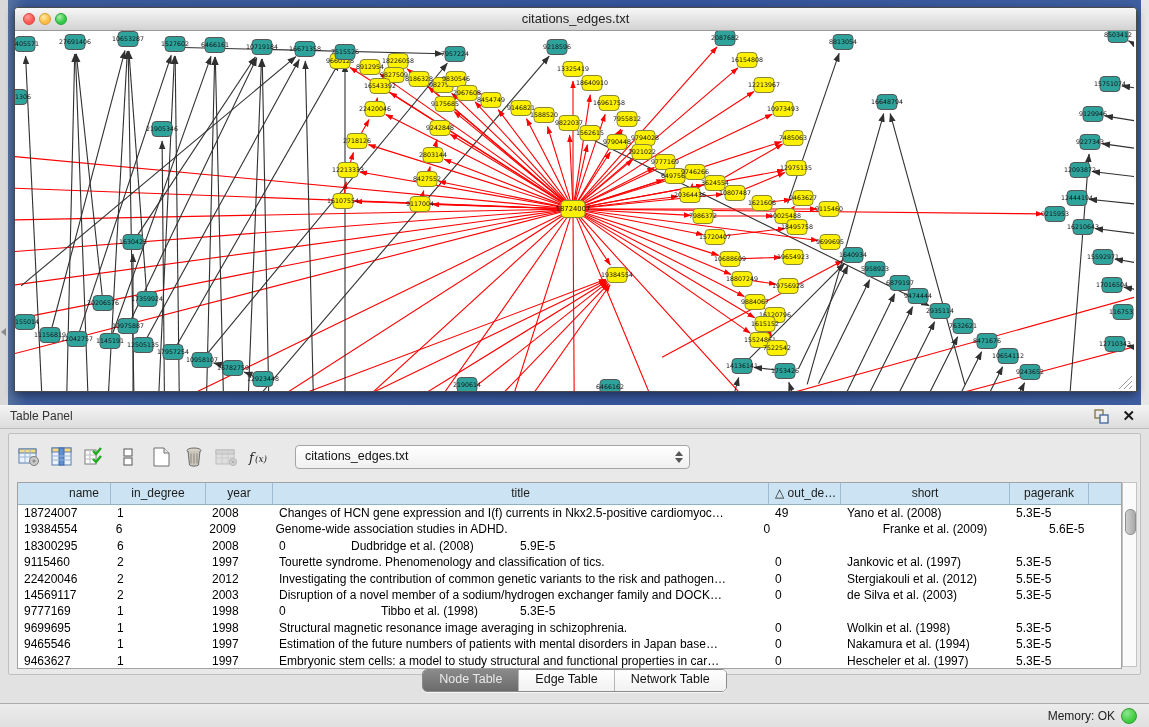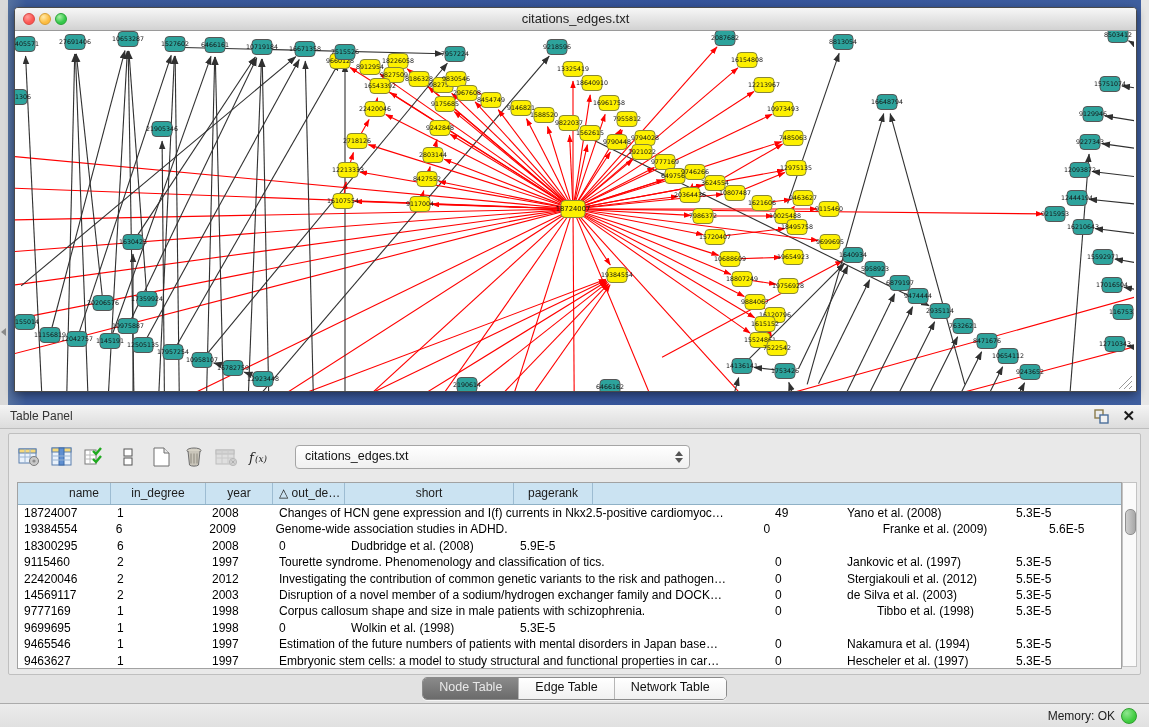--- a/index.html
+++ b/index.html
@@ -38,21 +38,21 @@
   .combo-stepper .dn{bottom:2px;border-top:5px solid #555;}
   
   .tp-table{position:absolute;left:8px;top:48px;width:1103px;height:185px;background:#fff;border:1px solid #a2a2a2;font-size:12px;}
   .thead{display:flex;height:21px;background:#cbe3f2;border-bottom:1px solid #8fb1c6;}
   .hcell{box-sizing:border-box;border-right:1px solid #9dbcd2;padding:3px 6px 0 6px;color:#1c1c1c;white-space:nowrap;overflow:hidden;}
   .trow{display:flex;height:16.4px;line-height:16.4px;}
   .tcell{box-sizing:border-box;padding:0 6px;white-space:nowrap;overflow:hidden;color:#000;}
   .vscroll{position:absolute;left:1113px;top:48px;width:15px;height:185px;background:#fafafa;border:1px solid #c3c3c3;box-sizing:border-box;}
   .vthumb{position:absolute;left:2px;top:26px;width:9px;height:24px;background:linear-gradient(90deg,#cfcfcf,#a8a8a8);border:1px solid #8f8f8f;border-radius:5px;}
   
-  .tp-tabs{position:absolute;left:0;bottom:0;width:100%;height:26px;display:flex;justify-content:center;}
+  .tp-tabs{position:absolute;left:0;bottom:8px;width:100%;height:26px;display:flex;justify-content:center;}
   .segmented{display:flex;height:21px;border:1px solid #8b8b8b;border-radius:5px;overflow:hidden;background:#fff;box-shadow:0 1px 0 rgba(255,255,255,.7);}
   .seg{padding:2px 16px 0 16px;font-size:12.5px;color:#111;background:linear-gradient(#ffffff,#f1f1f1);border-right:1px solid #b6b6b6;cursor:pointer;}
   .seg:last-child{border-right:none;}
   .seg.active{background:linear-gradient(#8a8a8a,#6b6b6b);color:#e9e9e9;}
   
   .statusbar{position:absolute;left:0;top:703px;width:1149px;height:24px;background:linear-gradient(#ececec,#e0e0e0);border-top:1px solid #ababab;}
   .mem-label{position:absolute;right:34px;top:5px;font-size:12px;color:#222;}
   .mem-dot{position:absolute;right:12px;top:4px;width:14px;height:14px;border-radius:50%;background:radial-gradient(circle at 35% 30%,#8fe68f,#3ecb3e 65%);border:1px solid #2e9e2e;}
 </style>
 </head>
@@ -782,20 +782,21 @@
               <b class="dn"></b>
             </span>
         </div>
       </div>
 
       <div class="tp-table">
         <div class="thead" id="table-head">
             <div class="hcell" style="width: 93px; text-align: center; padding-left: 46px;">name</div>
             <div class="hcell" style="width: 95px; text-align: center;">in_degree</div>
             <div class="hcell" style="width: 67px; text-align: center;">year</div>
+            <div class="hcell" style="width: 496px; text-align: center;">title</div>
             <div class="hcell" style="width: 72px; text-align: left;">△ out_de…</div>
             <div class="hcell" style="width: 169px; text-align: center;">short</div>
             <div class="hcell" style="width: 79px; text-align: center;">pagerank</div>
           </div>
         <div id="table-body">
             <div class="trow">
               <div class="tcell" style="width: 93px;">18724007</div>
               <div class="tcell" style="width: 95px;">1</div>
               <div class="tcell" style="width: 67px;">2008</div>
               <div class="tcell" style="width: 496px;">Changes of HCN gene expression and I(f) currents in Nkx2.5-positive cardiomyoc…</div>
@@ -844,29 +845,29 @@
               <div class="tcell" style="width: 67px;">2003</div>
               <div class="tcell" style="width: 496px;">Disruption of a novel member of a sodium/hydrogen exchanger family and DOCK…</div>
               <div class="tcell" style="width: 72px;">0</div>
               <div class="tcell" style="width: 169px;">de Silva et al. (2003)</div>
               <div class="tcell" style="width: 79px;">5.3E-5</div>
             </div>
             <div class="trow">
               <div class="tcell" style="width: 93px;">9777169</div>
               <div class="tcell" style="width: 95px;">1</div>
               <div class="tcell" style="width: 67px;">1998</div>
-              <div class="tcell" style="width: 496px;">Corpus callosum shape and size in male patients with schizophrenia.</div>
               <div class="tcell" style="width: 72px;">0</div>
               <div class="tcell" style="width: 169px; text-align: center;">Tibbo et al. (1998)</div>
               <div class="tcell" style="width: 79px;">5.3E-5</div>
             </div>
             <div class="trow">
               <div class="tcell" style="width: 93px;">9699695</div>
               <div class="tcell" style="width: 95px;">1</div>
               <div class="tcell" style="width: 67px;">1998</div>
+              <div class="tcell" style="width: 496px;">Structural magnetic resonance image averaging in schizophrenia.</div>
               <div class="tcell" style="width: 72px;">0</div>
               <div class="tcell" style="width: 169px;">Wolkin et al. (1998)</div>
               <div class="tcell" style="width: 79px;">5.3E-5</div>
             </div>
             <div class="trow">
               <div class="tcell" style="width: 93px;">9465546</div>
               <div class="tcell" style="width: 95px;">1</div>
               <div class="tcell" style="width: 67px;">1997</div>
               <div class="tcell" style="width: 496px;">Estimation of the future numbers of patients with mental disorders in Japan base…</div>
               <div class="tcell" style="width: 72px;">0</div>

